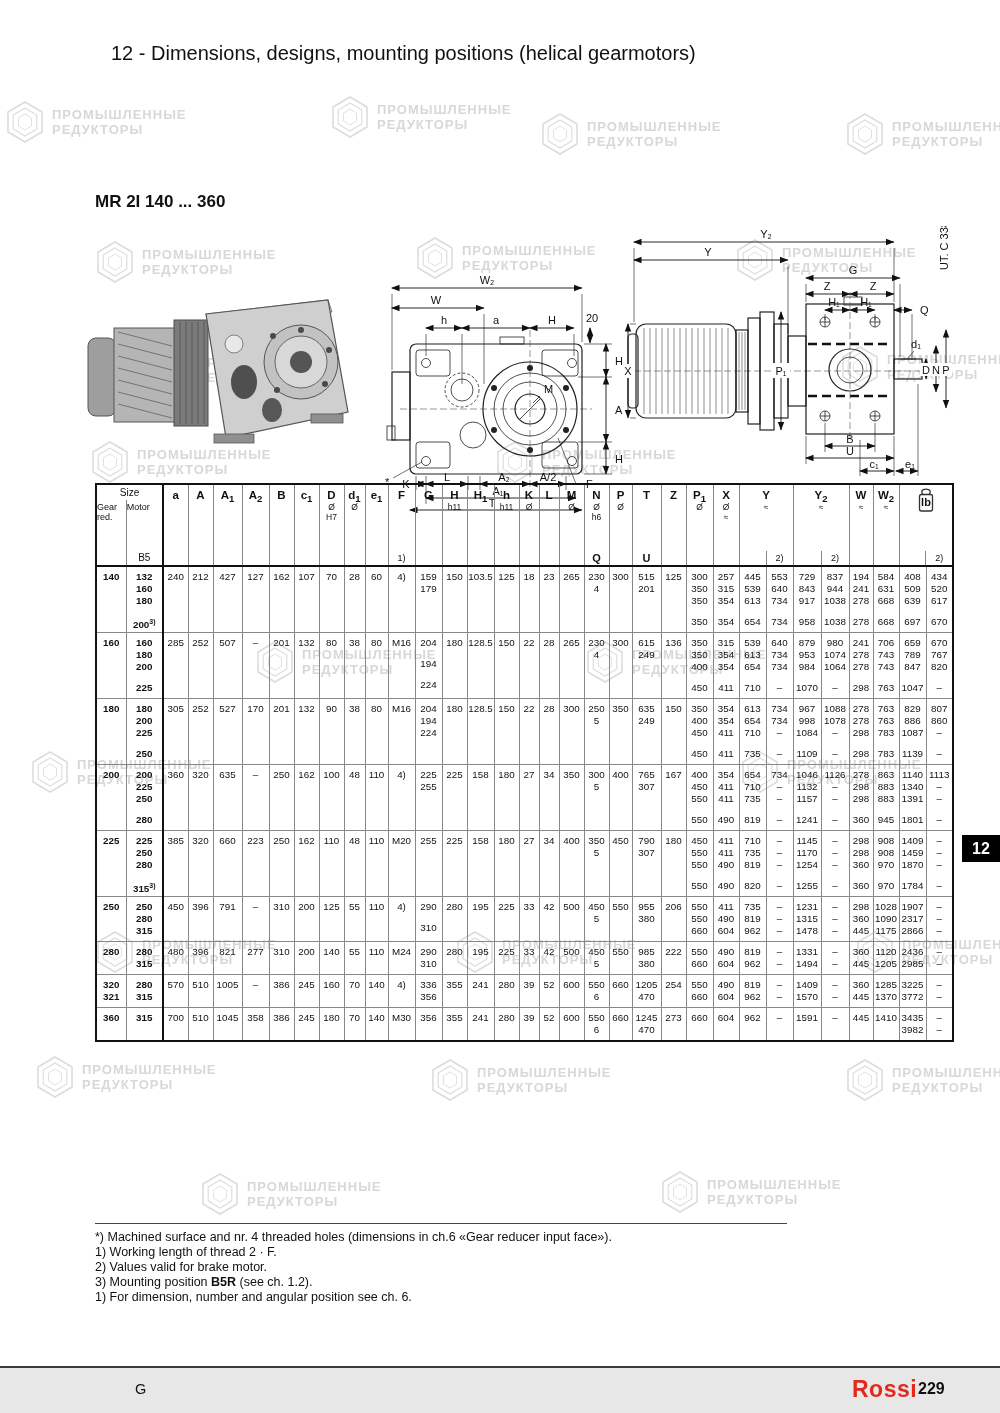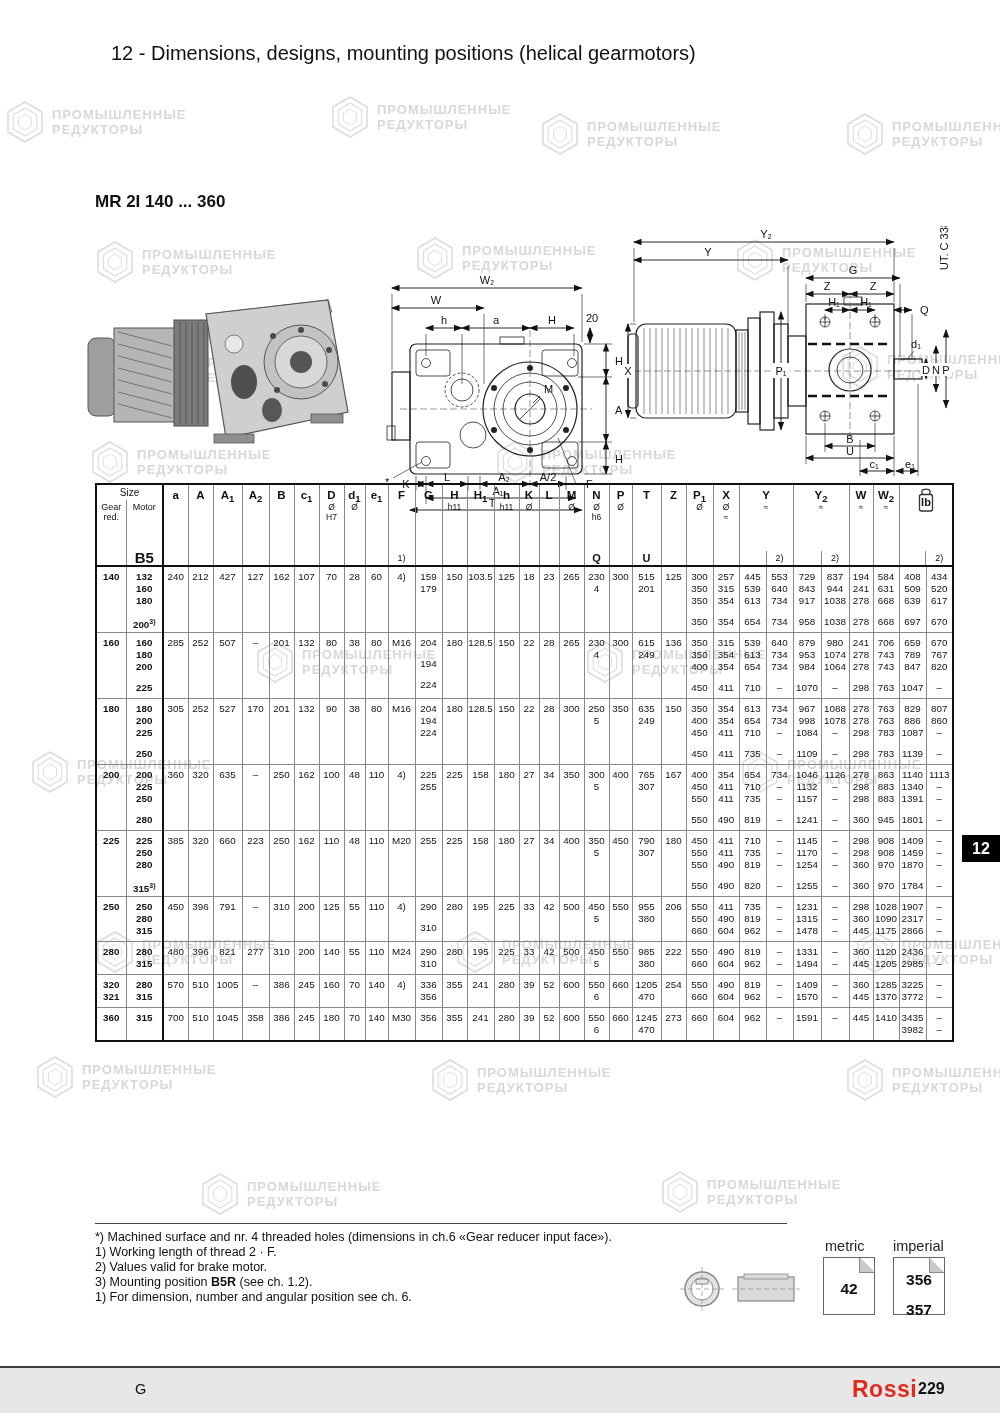--- a/index.html
+++ b/index.html
@@ -37,26 +37,26 @@
   .ln sup{font-size:7px;}
   .hwrap{display:flex;flex-direction:column;height:80px;text-align:center;}
   .csym{font-weight:bold;font-size:11.5px;height:14px;line-height:14px;margin-top:3px;}
   .cmod{font-size:8.5px;height:10px;line-height:10px;}
   .cfoot{margin-top:auto;font-size:9px;height:13px;line-height:13px;}
   .cfoot.fb{font-weight:bold;font-size:11px;}
   .gfoot{margin-top:auto;display:flex;}
   .gfoot span{flex:1;font-size:9px;height:14px;line-height:14px;}
   .gfoot span.r{border-left:1px solid #888;}
   .size-top{height:15px;font-size:10px;line-height:15px;text-align:center;}
-  .size-mid{display:flex;flex:1;text-align:center;}
+  .size-mid{display:flex;flex:1;text-align:left;}
   .size-mid span,.size-foot span{font-size:9px;line-height:10px;padding-top:2px;}
   .sg{width:30px;}
   .sm{width:37px;border-left:1px solid #888;}
   .size-foot{display:flex;height:14px;}
-  .size-foot .sm{font-weight:bold;font-size:15px;}
+  .size-foot .sm{font-weight:normal;font-size:10px;}
   
   .tab12{position:absolute;left:962px;top:835px;width:38px;height:27px;background:#000;color:#fff;
          font-size:16px;font-weight:bold;line-height:27px;text-align:center;z-index:3;}
   
   .rednote{position:absolute;left:95px;top:1149px;width:560px;border:2px solid #cf2128;
            padding:5px 9px;font-size:19.5px;line-height:26px;color:#cf2128;z-index:2;background:transparent;}
   .rule{position:absolute;left:95px;top:1223px;width:692px;height:1px;background:#444;z-index:2;}
   
   .footnotes{position:absolute;left:95px;top:1230px;font-size:12.5px;line-height:15px;z-index:2;}
   
@@ -1930,42 +1930,20 @@
   <div class="rule"></div>
 
   <div class="footnotes">
     <div>*) Machined surface and nr. 4 threaded holes (dimensions in ch.6 «Gear reducer input face»).</div>
     <div>1) Working length of thread 2 · F.</div>
     <div>2) Values valid for brake motor.</div>
     <div>3) Mounting position <b>B5R</b> (see ch. 1.2).</div>
     <div>1) For dimension, number and angular position  see ch. 6.</div>
   </div>
 
-  <div class="refs">
-    <svg width="130" height="58" style="position:absolute;left:0;top:22px">
-      <circle cx="30" cy="29" r="17" fill="#e3e3e3" stroke="#888" stroke-width="1.5"></circle>
-      <path d="M30 18 a11 11 0 1 0 0.01 0 M24 19 h12 v5 h-12 z" fill="#fff" stroke="#888" stroke-width="1"></path>
-      <line x1="8" y1="29" x2="52" y2="29" stroke="#999" stroke-width="0.8" stroke-dasharray="5 3"></line>
-      <line x1="30" y1="7" x2="30" y2="51" stroke="#999" stroke-width="0.8" stroke-dasharray="5 3"></line>
-      <rect x="66" y="17" width="56" height="24" fill="#d9d9d9" stroke="#888" stroke-width="1.2"></rect>
-      <rect x="72" y="14" width="44" height="5" fill="#d9d9d9" stroke="#888" stroke-width="0.8"></rect>
-      <line x1="60" y1="29" x2="128" y2="29" stroke="#999" stroke-width="0.8" stroke-dasharray="5 3"></line>
-    </svg>
-    <div class="reflabel" style="left:153px;">metric</div>
-    <div class="pgicon metric" style="left:151px;">
-      <div class="fold"></div>
-      <div class="pgnum">42</div>
-    </div>
-    <div class="reflabel" style="left:221px;">imperial</div>
-    <div class="pgicon imperial" style="left:221px;">
-      <div class="fold"></div>
-      <div class="pgnum">356</div>
-      <div class="pgnum">357</div>
-    </div>
-  </div>
 
   <div class="footer">
     <span class="issue">G</span>
     <span class="brand">Rossi</span>
     <span class="pageno">229</span>
   </div>
 
 </div>
 
 </body></html>

